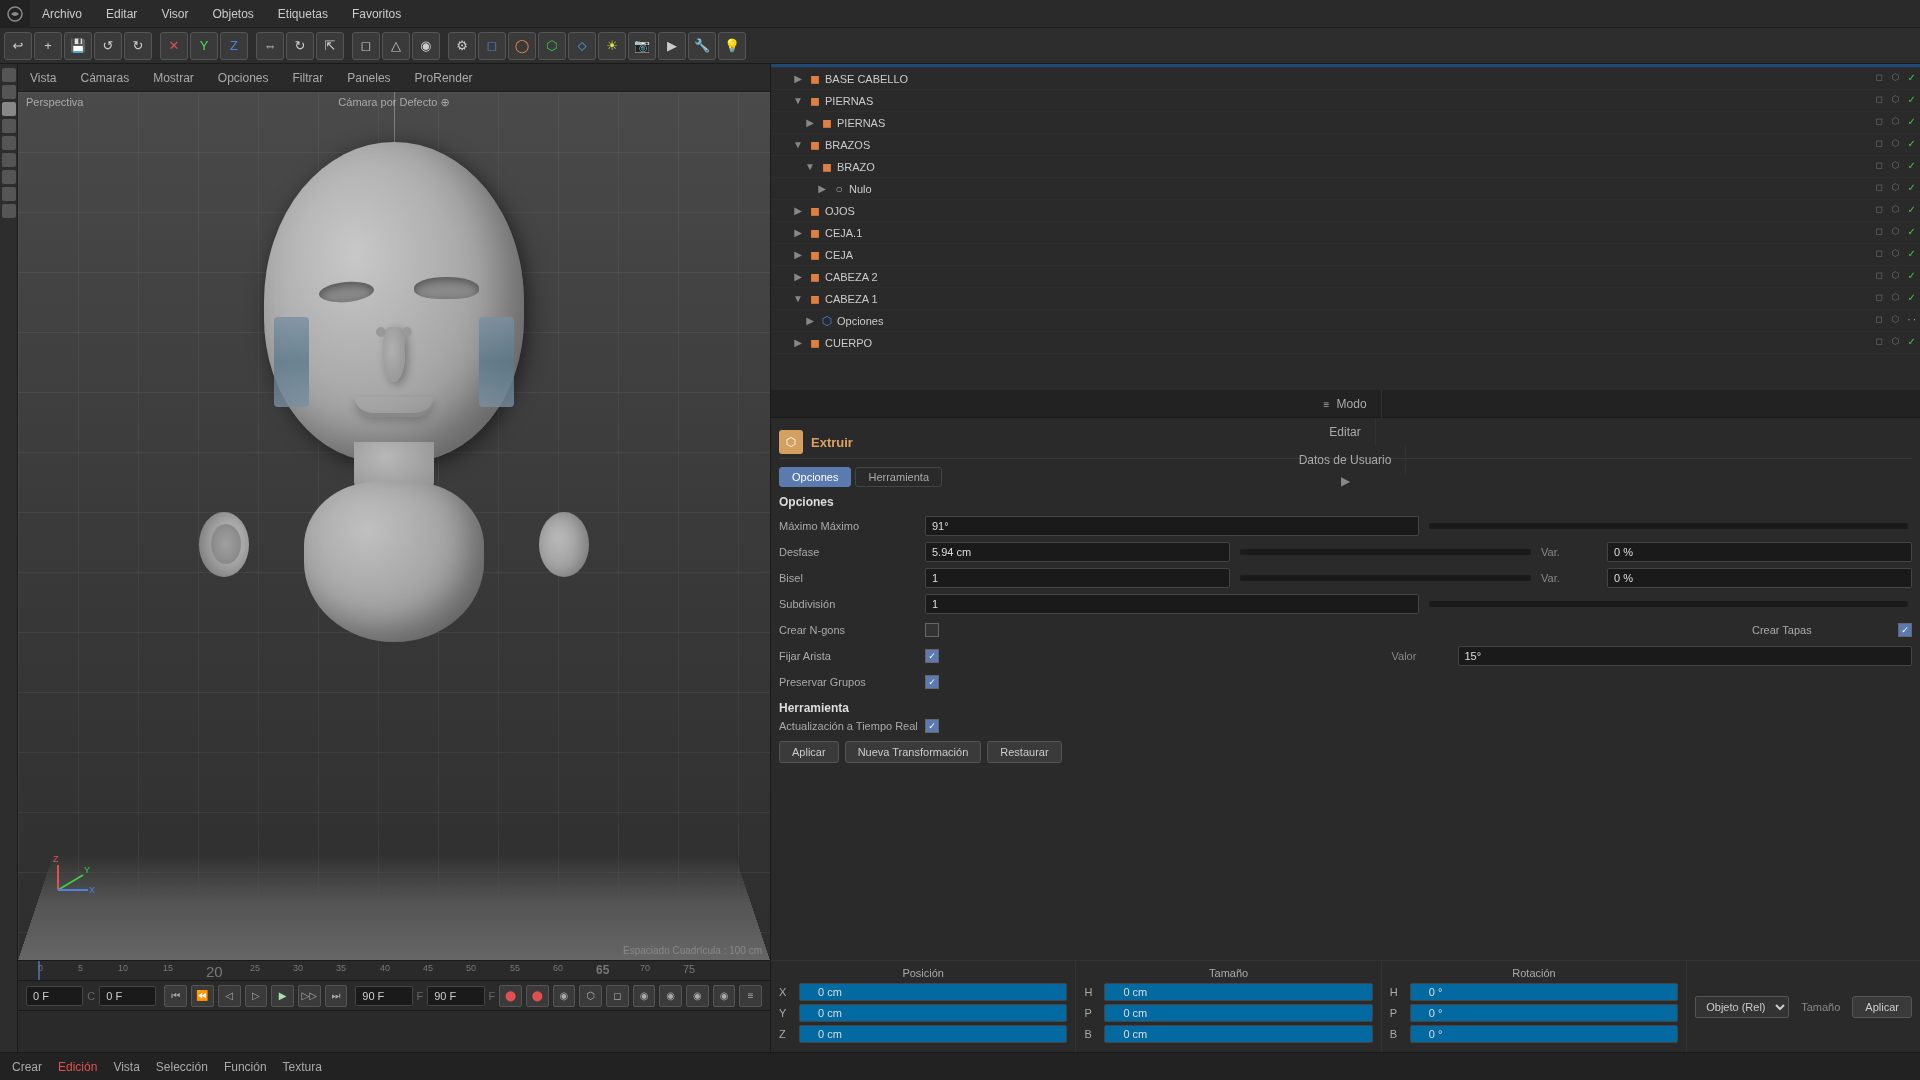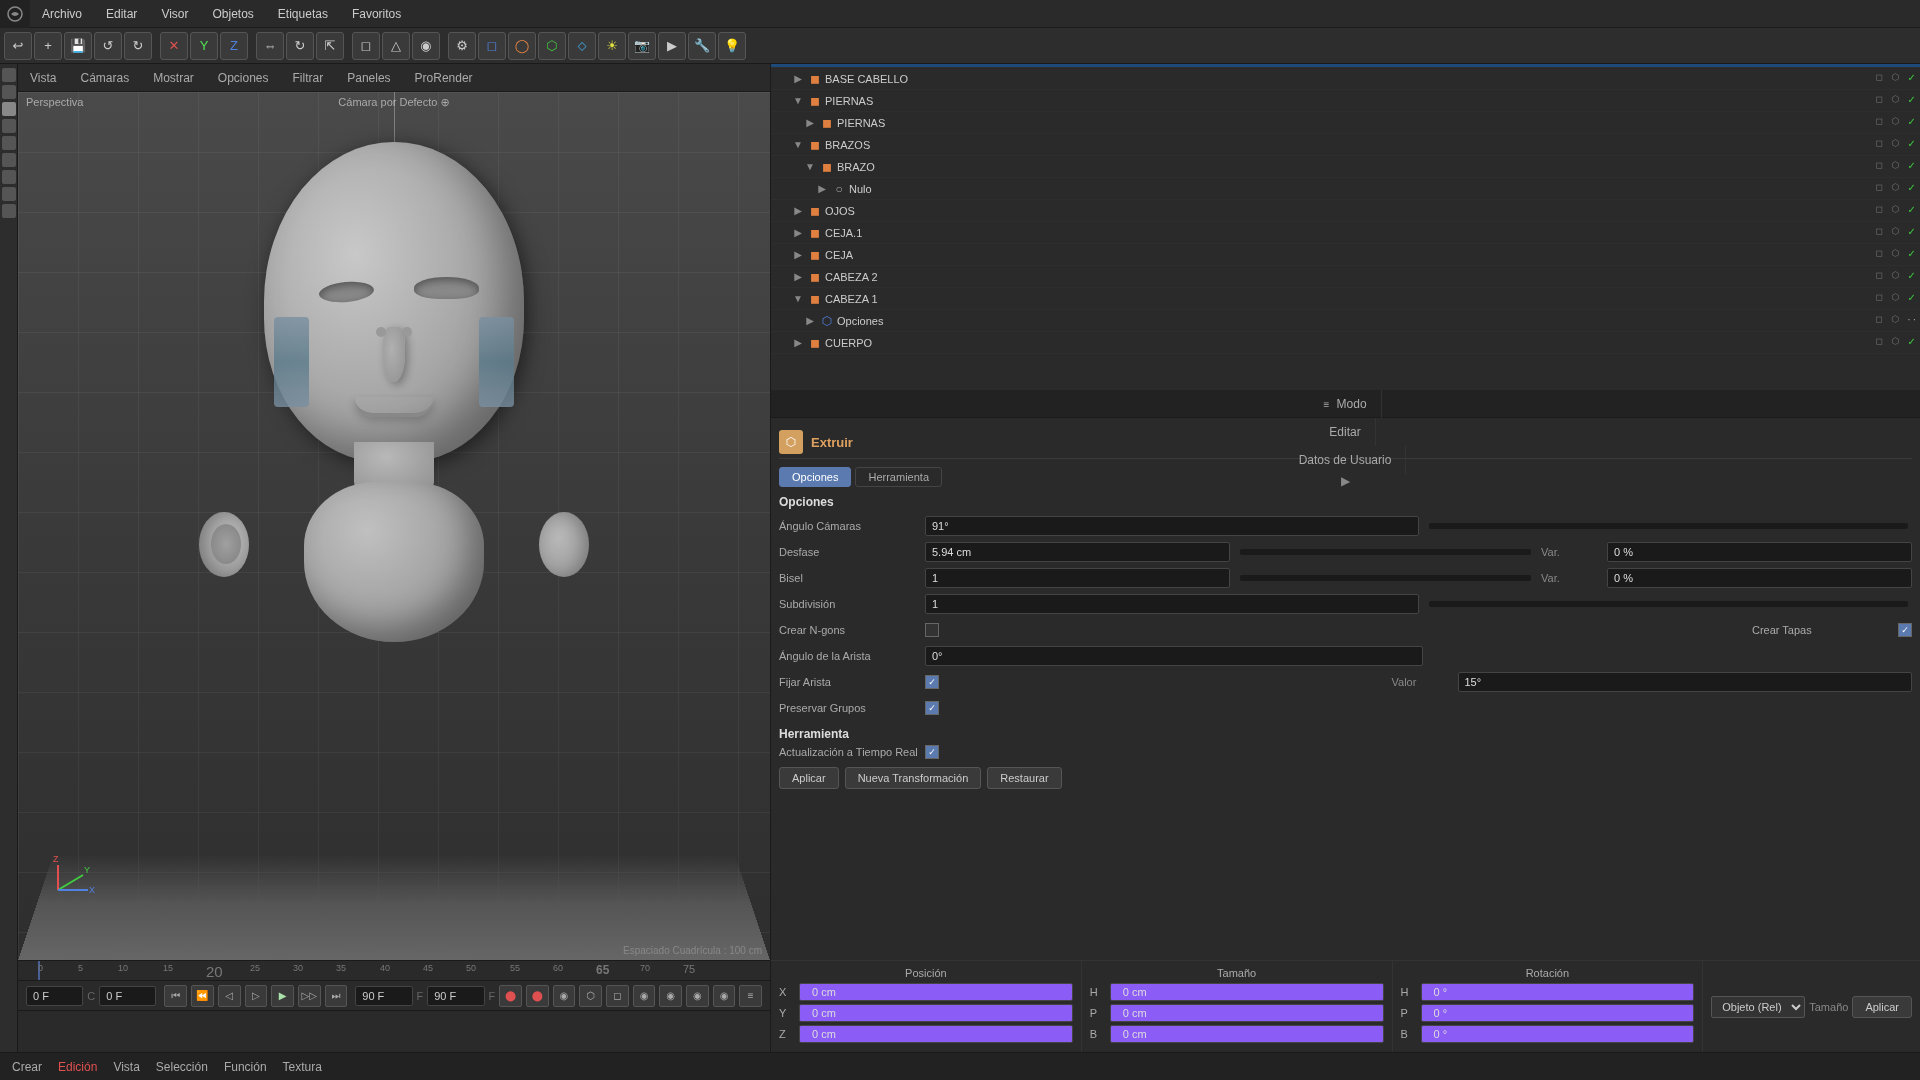--- a/index.html
+++ b/index.html
@@ -349,24 +349,24 @@
     #transform-panel {
       position: absolute; bottom: 28px; right: 0; width: 1150px; height: 92px;
       background: #2a2a2a; border-left: 1px solid #1a1a1a; border-top: 1px solid #333;
       z-index: 50; display: flex; gap: 0;
     }
     .transform-section { flex: 1; padding: 6px 8px; border-right: 1px solid #333; }
     .transform-title { color: #aaa; font-size: 11px; margin-bottom: 4px; text-align: center; }
     .transform-row { display: flex; align-items: center; gap: 4px; margin-bottom: 3px; }
     .transform-label { color: #aaa; font-size: 11px; min-width: 16px; }
     .transform-input {
-      flex: 1; background: #8b5cf6; border: 1px solid #444; color: #ddd; font-size: 11px;
-      padding: 1px 12px; height: 18px; border-radius: 2px;
-    }
-    .transform-controls { display: flex; align-items: center; gap: 4px; padding: 6px 8px; }
+      flex: 1; background: #0369a1; border: 1px solid #444; color: #ddd; font-size: 11px;
+      padding: 1px 18px; height: 18px; border-radius: 2px;
+    }
+    .transform-controls { display: flex; align-items: center; gap: 12px; padding: 6px 8px; }
     .transform-dropdown {
       background: #333; border: 1px solid #555; color: #ccc; font-size: 11px;
       padding: 2px 6px; border-radius: 2px; height: 22px;
     }
 
     
     #frame-indicator {
       position: absolute; top: 0; left: 20px; width: 2px; bottom: 0;
       background: rgba(100,150,255,0.5);
     }
@@ -797,21 +797,21 @@
 
     <div class="props-tabs">
       <div class="props-tab active">Opciones</div>
       <div class="props-tab">Herramienta</div>
     </div>
 
     <div class="options-section">
       <div class="options-title">Opciones</div>
 
       <div class="prop-row">
-        <span class="prop-label">Ángulo Cámaras</span>
+        <span class="prop-label">Máximo Máximo</span>
         <div class="prop-value">
           <input type="text" value="91°" style="">
         </div>
         <div style="flex:1;height:6px;background:#1a1a1a;border-radius:2px;margin:0 4px;"></div>
       </div>
 
       <div class="prop-row">
         <span class="prop-label">Desfase</span>
         <div class="prop-value">
           <input type="text" value="5.94 cm" style="">
@@ -844,27 +844,20 @@
       </div>
 
       <div class="prop-row">
         <span class="prop-label">Crear N-gons</span>
         <div class="checkbox-custom"></div>
         <div style="flex:1;"></div>
         <span class="prop-label">Crear Tapas</span>
         <div class="checkbox-custom checked"></div>
       </div>
 
-      <div class="prop-row">
-        <span class="prop-label">Ángulo de la Arista</span>
-        <div class="prop-value">
-          <input type="text" value="0°" style="">
-        </div>
-        <div style="flex:1;"></div>
-      </div>
 
       <div class="prop-row">
         <span class="prop-label">Fijar Arista</span>
         <div class="checkbox-custom checked"></div>
         <div style="flex:1;"></div>
         <span class="prop-extra">Valor</span>
         <div class="prop-value" style="min-width:60px;">
           <input type="text" value="15°" style="">
         </div>
       </div>

